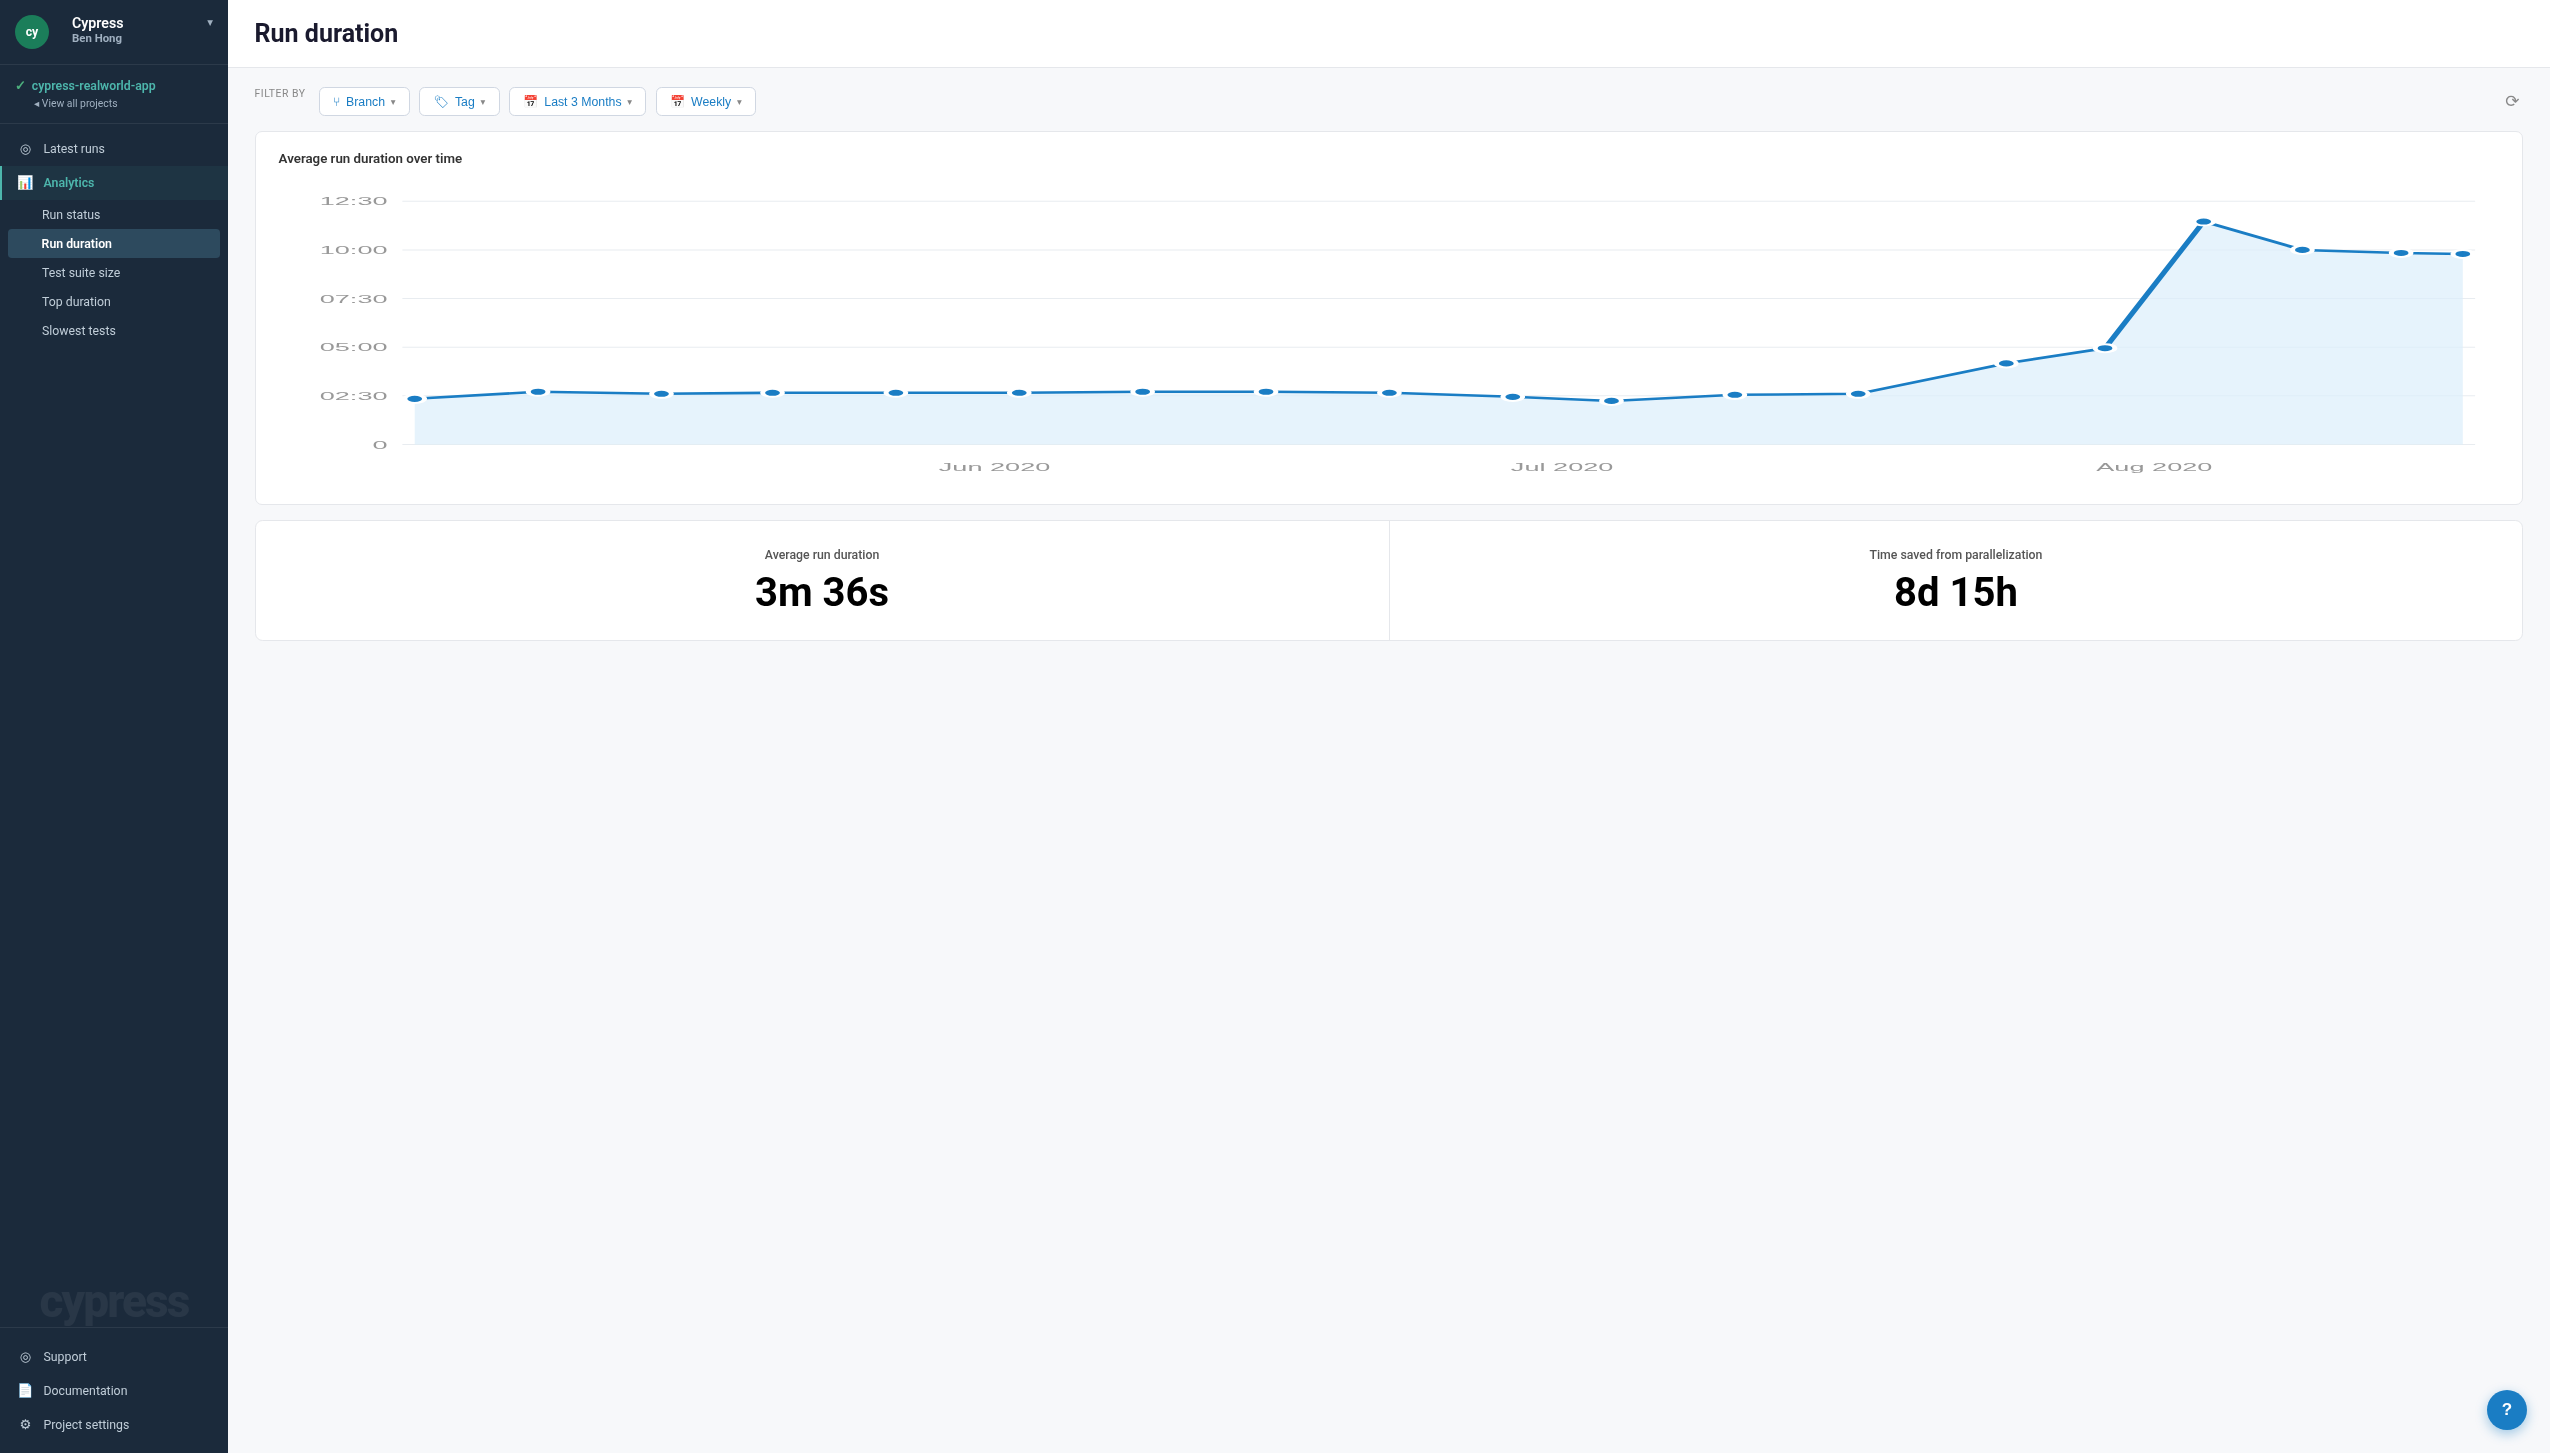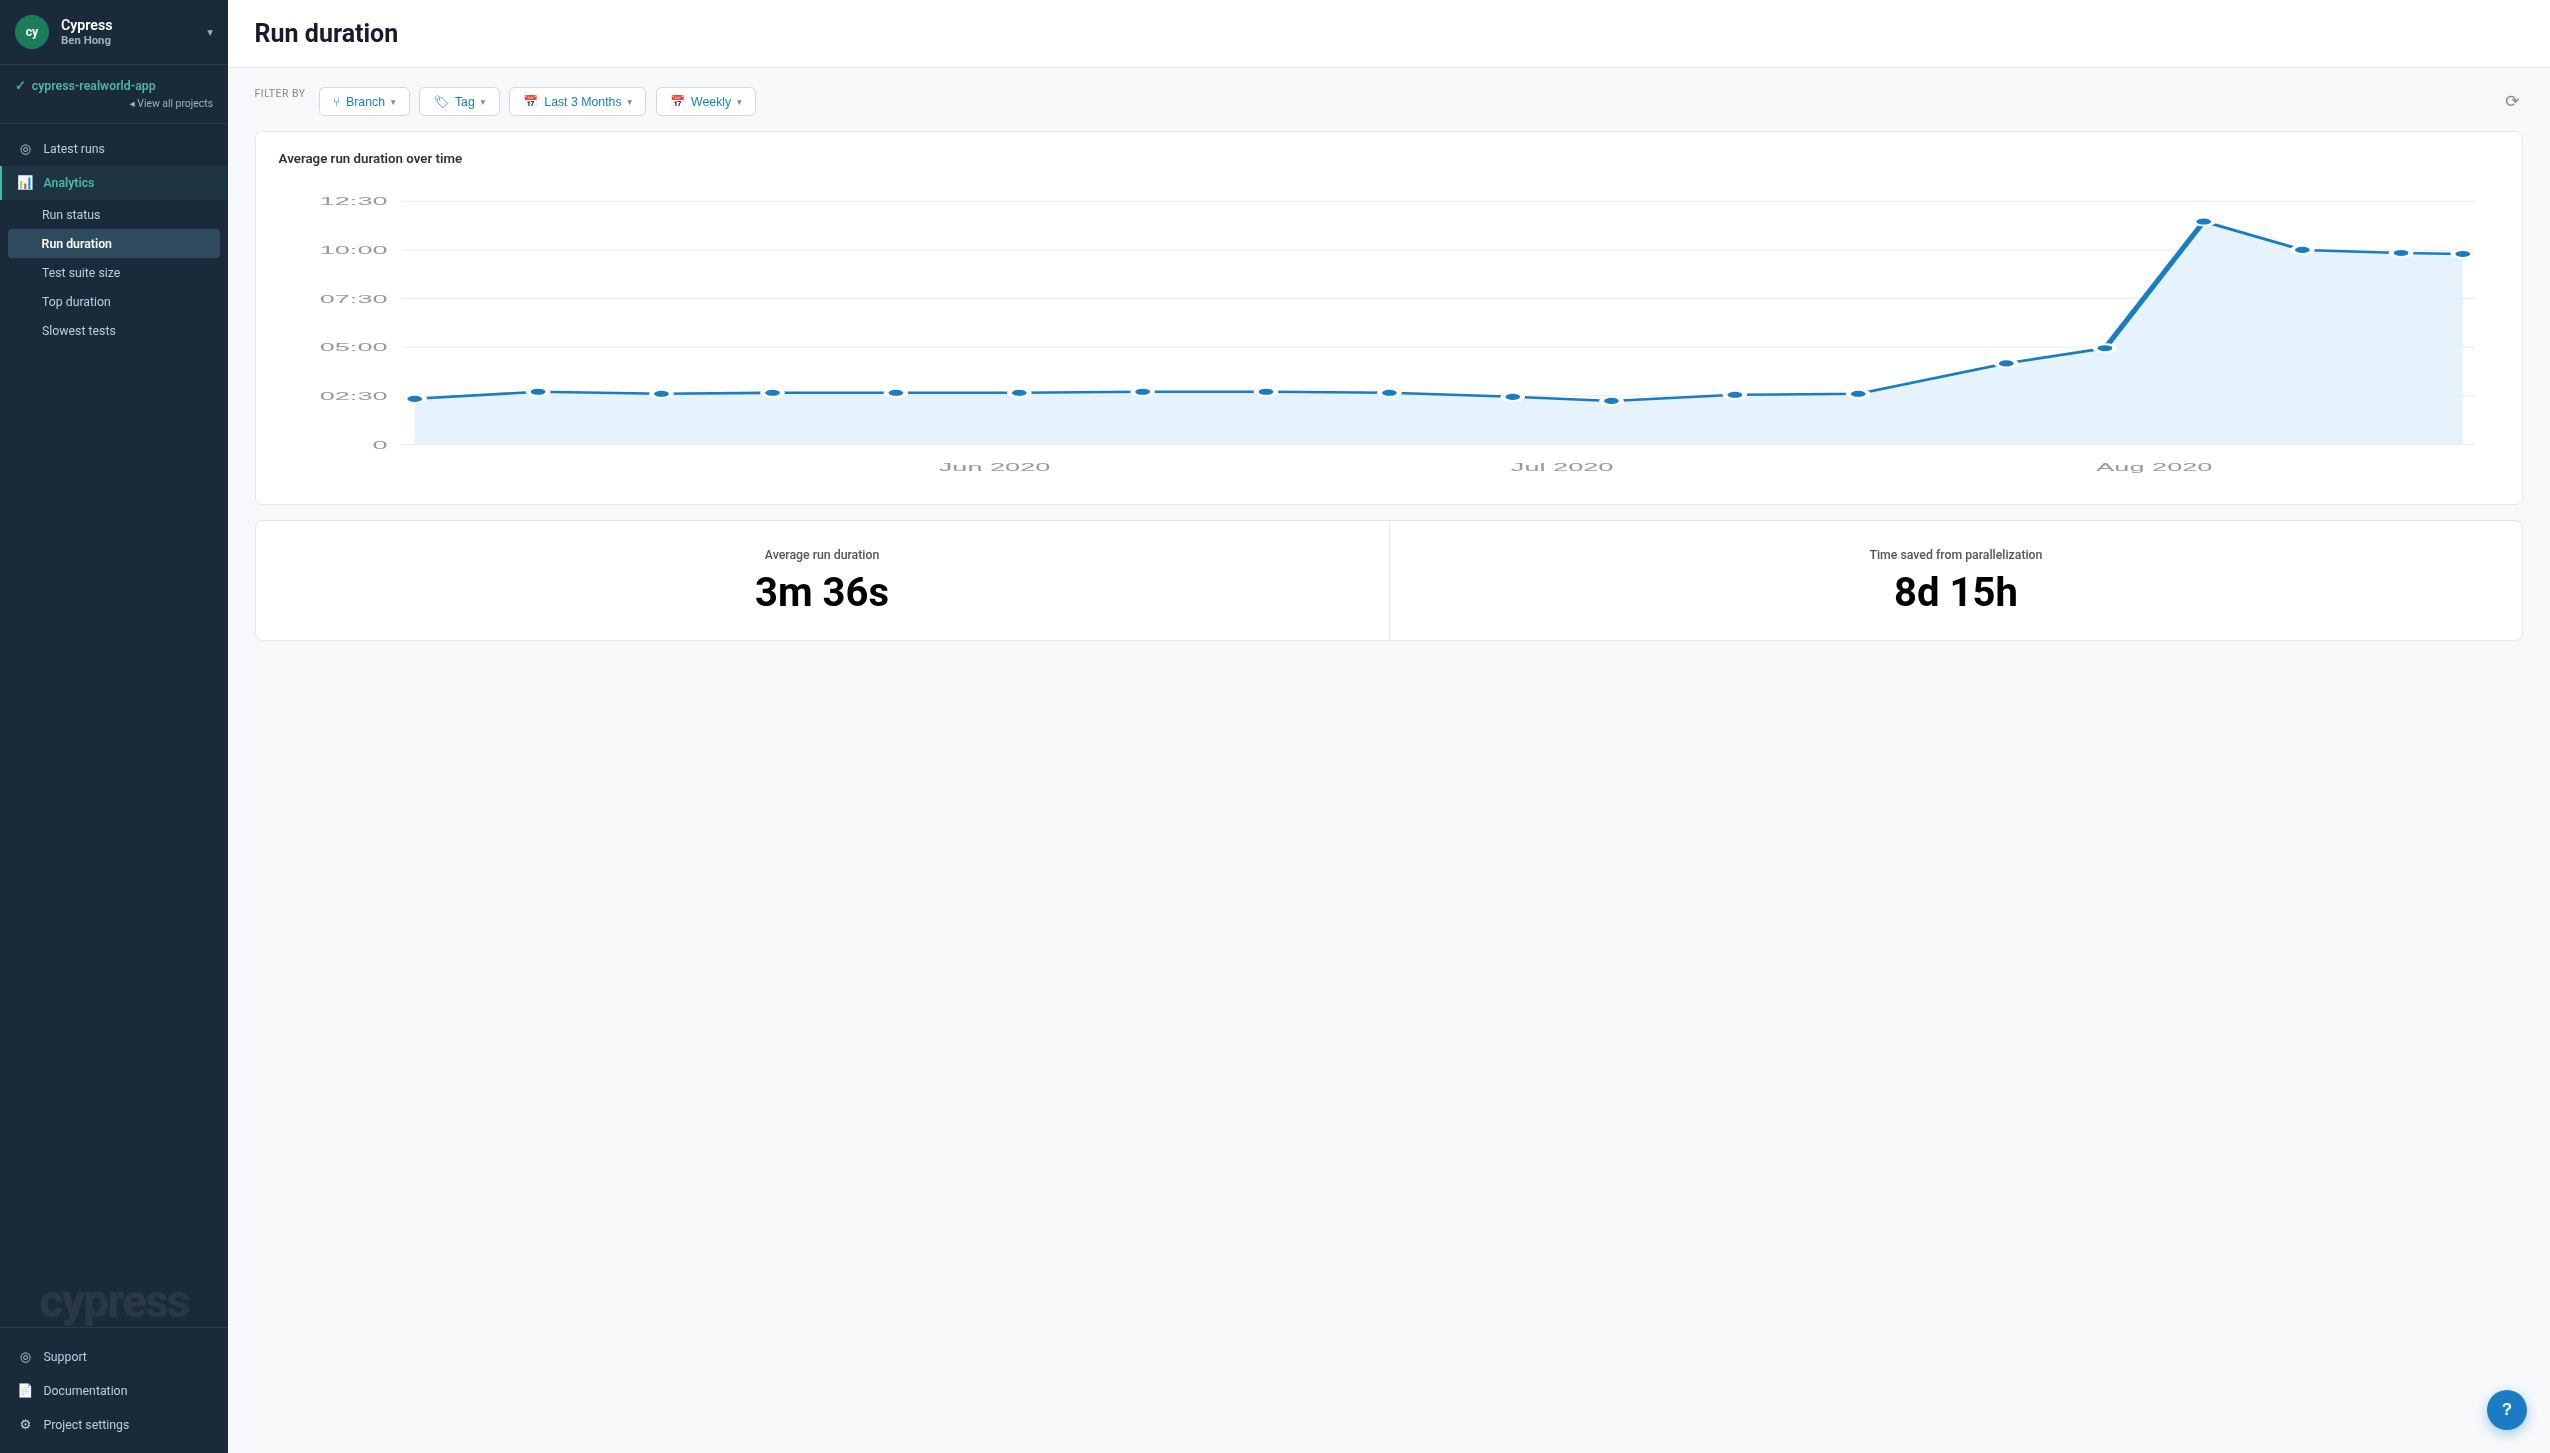--- a/index.html
+++ b/index.html
@@ -11,24 +11,23 @@
       min-width: 228px;
       background: #1b2a3b;
       color: #fff;
       display: flex;
       flex-direction: column;
       position: relative;
       overflow: hidden;
     }
     .sidebar-header {
       display: flex;
-      align-items: center;
       padding: 15px 15px;
       border-bottom: 0.9px solid rgba(255,255,255,0.08);
-      gap: 12px;
+      gap: 23px;
     }
     .cy-logo {
       width: 34px;
       height: 34px;
       background: #1b7e5a;
       border-radius: 50%;
       display: flex;
       align-items: center;
       justify-content: center;
       font-weight: bold;
@@ -53,21 +52,20 @@
       align-items: center;
       gap: 5.7px;
     }
     .project-name .check { color: #4caf7d; font-size: 13.3px; }
     .view-all {
       font-size: 10.4px;
       color: #a0b0c0;
       margin-top: 3.8px;
       padding-left: 19px;
       cursor: pointer;
-      text-align: right;
     }
 
     .nav-section { flex: 1; padding: 7.6px 0; }
     .nav-item {
       display: flex;
       align-items: center;
       padding: 9.5px 15px;
       font-size: 12.3px;
       color: #c0cdd8;
       cursor: pointer;

